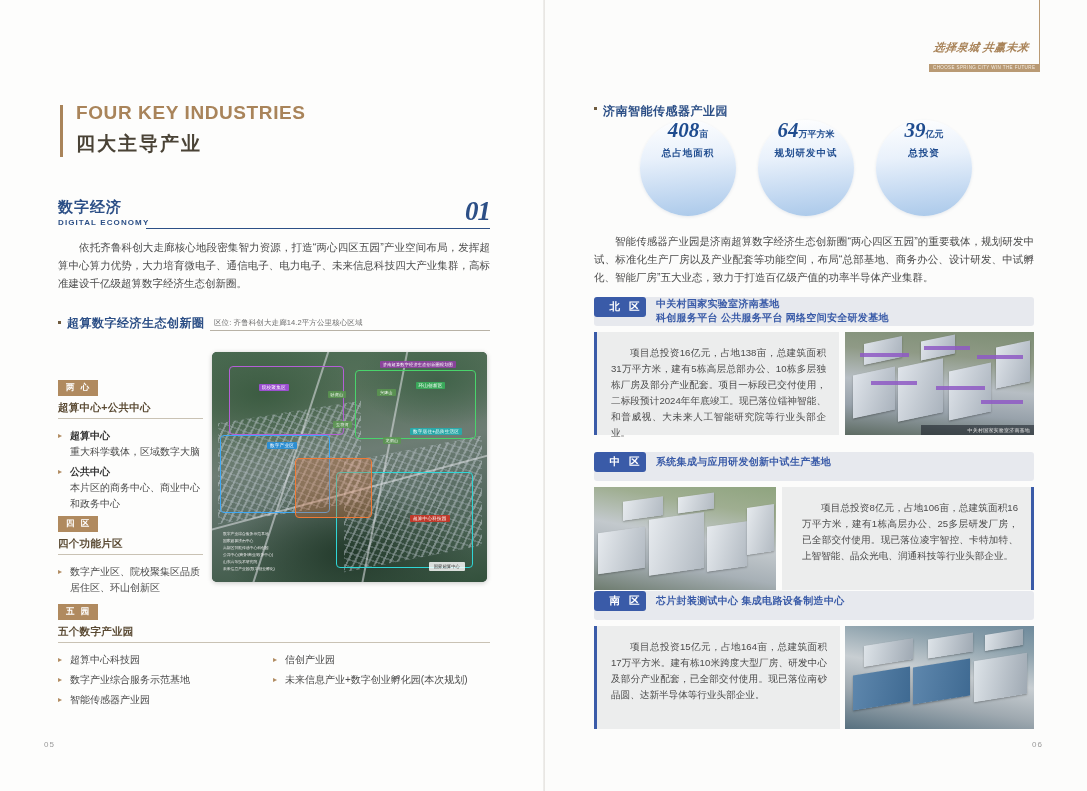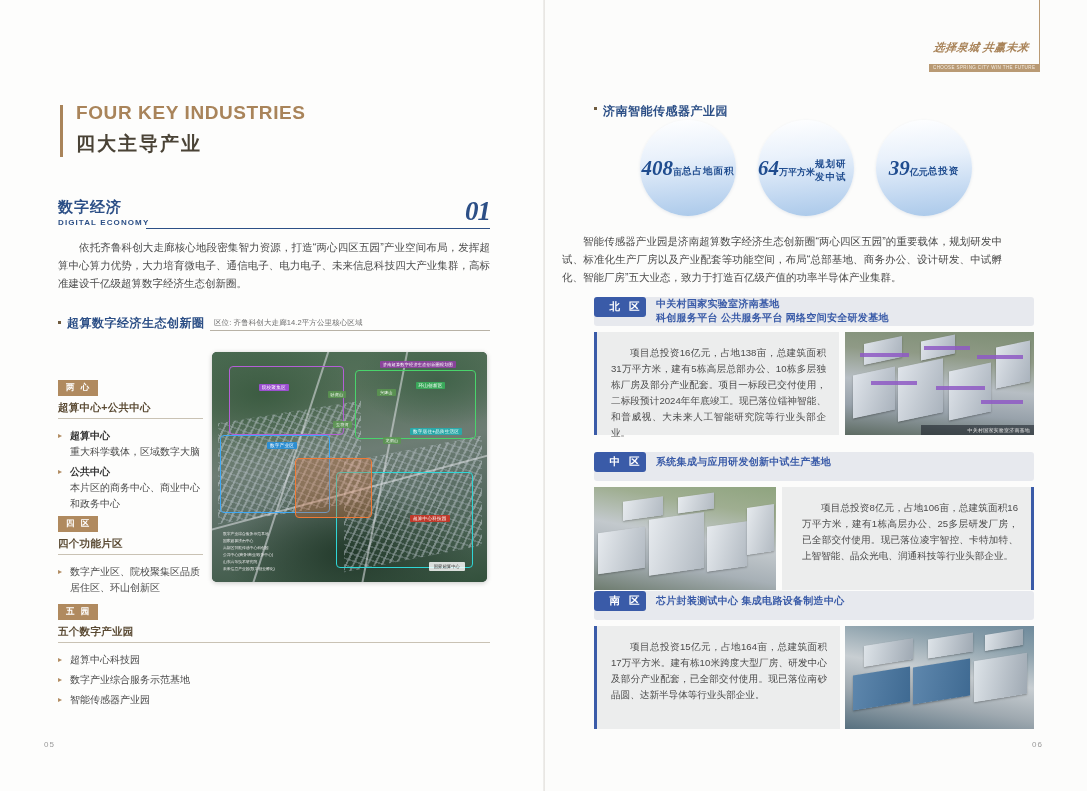--- a/index.html
+++ b/index.html
@@ -134,33 +134,33 @@
   
   .rttl { position:absolute; left:594px; top:101px; }
   .rttl-dot { position:absolute; left:0; top:6px; width:3px; height:3px; background:#6f5b3e; }
   .rttl-txt { padding-left:9px; font-size:12px; font-weight:bold;
               color:#2c4f86; letter-spacing:.5px; }
 
   .circles { position:absolute; left:594px; top:120px; width:440px; height:100px; }
   .circ { position:absolute; width:96px; height:96px; border-radius:50%;
           background:linear-gradient(175deg,#ffffff 0%,#e9f1fb 38%,#bfd6f0 78%,#a9c8e9 100%);
           box-shadow:0 1px 3px rgba(60,90,140,.12);
-          display:flex; align-items:center; justify-content:center; }
+          display:flex; flex-direction:column; align-items:center; }
   .circ.c1 { left:46px; }
   .circ.c2 { left:164px; }
   .circ.c3 { left:282px; }
   .circ-val { font-family:"Liberation Serif","DejaVu Serif",serif;
               font-style:italic; font-weight:bold; font-size:21px; color:#1f4c8f;
               line-height:1; white-space:nowrap; }
   .circ-unit { font-family:"Liberation Sans",sans-serif; font-style:normal;
                font-weight:bold; font-size:9px; letter-spacing:0; }
   .circ-lbl { margin-top:6px; font-size:9.5px; color:#1f4c8f;
               letter-spacing:1px; font-weight:bold; }
 
-  .rintro { position:absolute; left:562px; top:232px; width:440px;
+  .rintro { position:absolute; left:594px; top:232px; width:440px;
             font-size:10.5px; line-height:18px; color:#4b4b4b;
             text-align:justify; text-indent:21px; }
 
   
   .zone { position:absolute; left:594px; width:440px; }
   .zone-head { position:relative; height:29px; }
   .zone-headbg { position:absolute; left:0; top:0; width:100%; height:100%;
                  background:#e7e9ee; border-radius:3px; }
   .zbadge { position:absolute; left:0; top:0; width:52px; height:20px;
             background:#3a5ba8; color:#fff; border-radius:3px;
@@ -267,20 +267,24 @@
   <div class="kblock" style="top:600px; width:432px;">
     <span class="ktag">五 园</span>
     <div class="ksub">五个数字产业园</div>
     <div class="krule"></div>
     <div class="kitems" style="display:flex;">
       <div style="width:215px;">
         <div class="kitem">超算中心科技园</div>
         <div class="kitem">数字产业综合服务示范基地</div>
         <div class="kitem">智能传感器产业园</div>
       </div>
+      <div style="width:215px;">
+        <div class="kitem">信创产业园</div>
+        <div class="kitem">未来信息产业+数字创业孵化园(本次规划)</div>
+      </div>
     </div>
   </div>
 
   <div class="mapimg">
     <div class="terrain"></div>
     <div class="blocksA"></div>
     <div class="blocksB"></div>
     <div class="road r1"></div>
     <div class="road r2"></div>
     <div class="road r3"></div>

